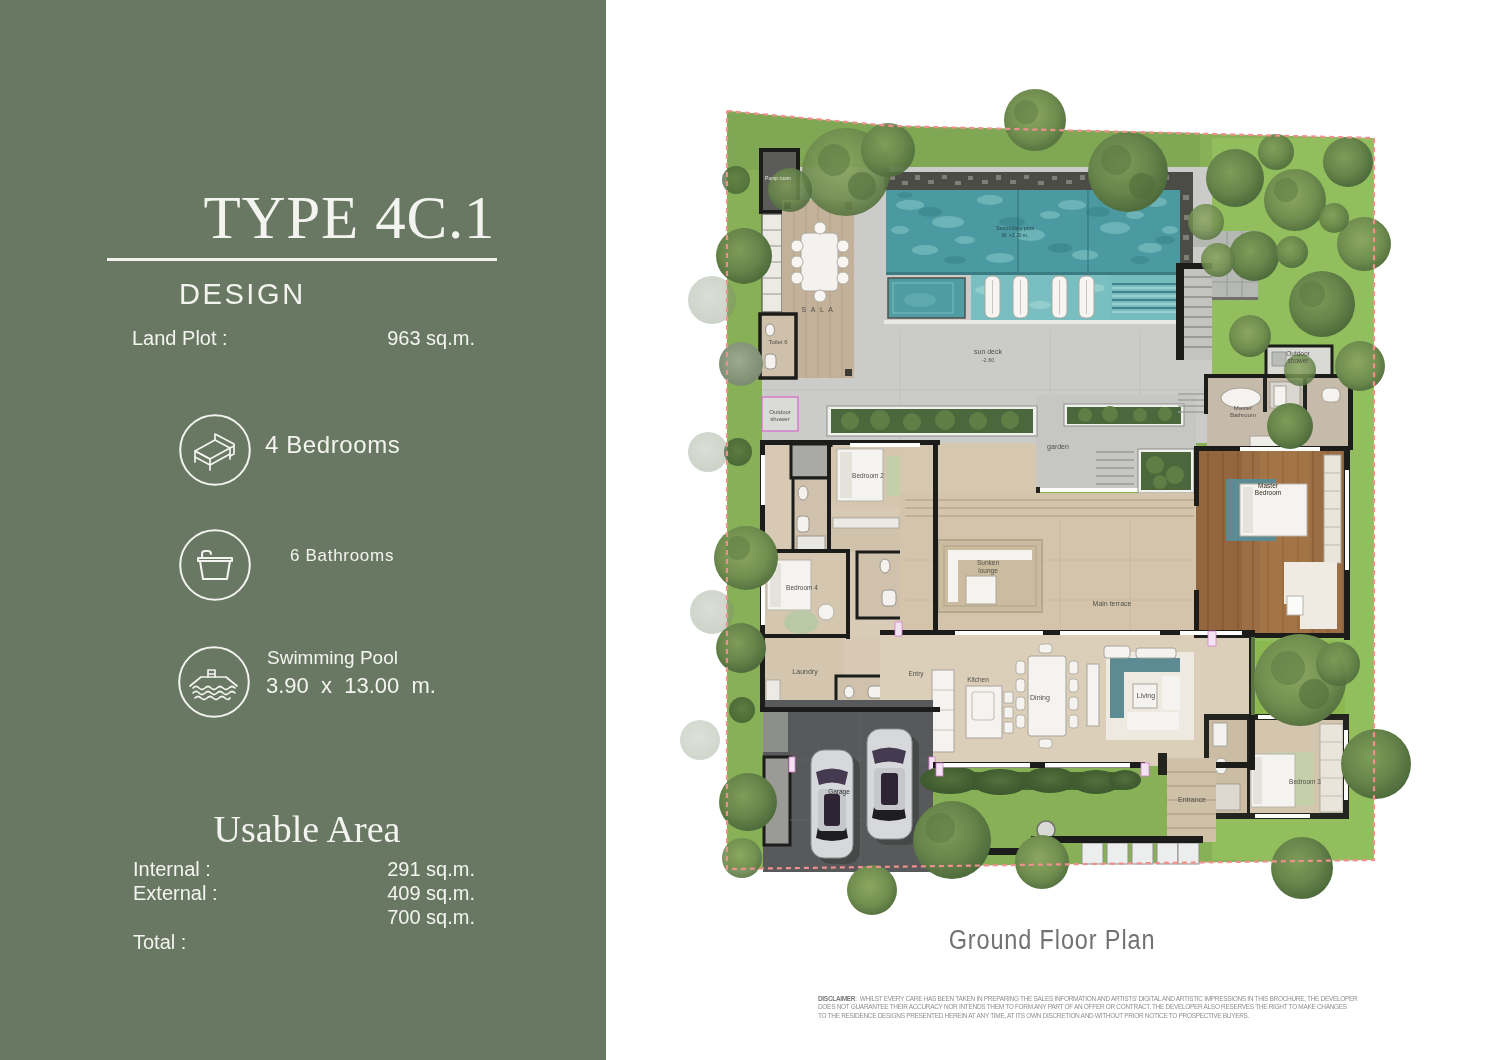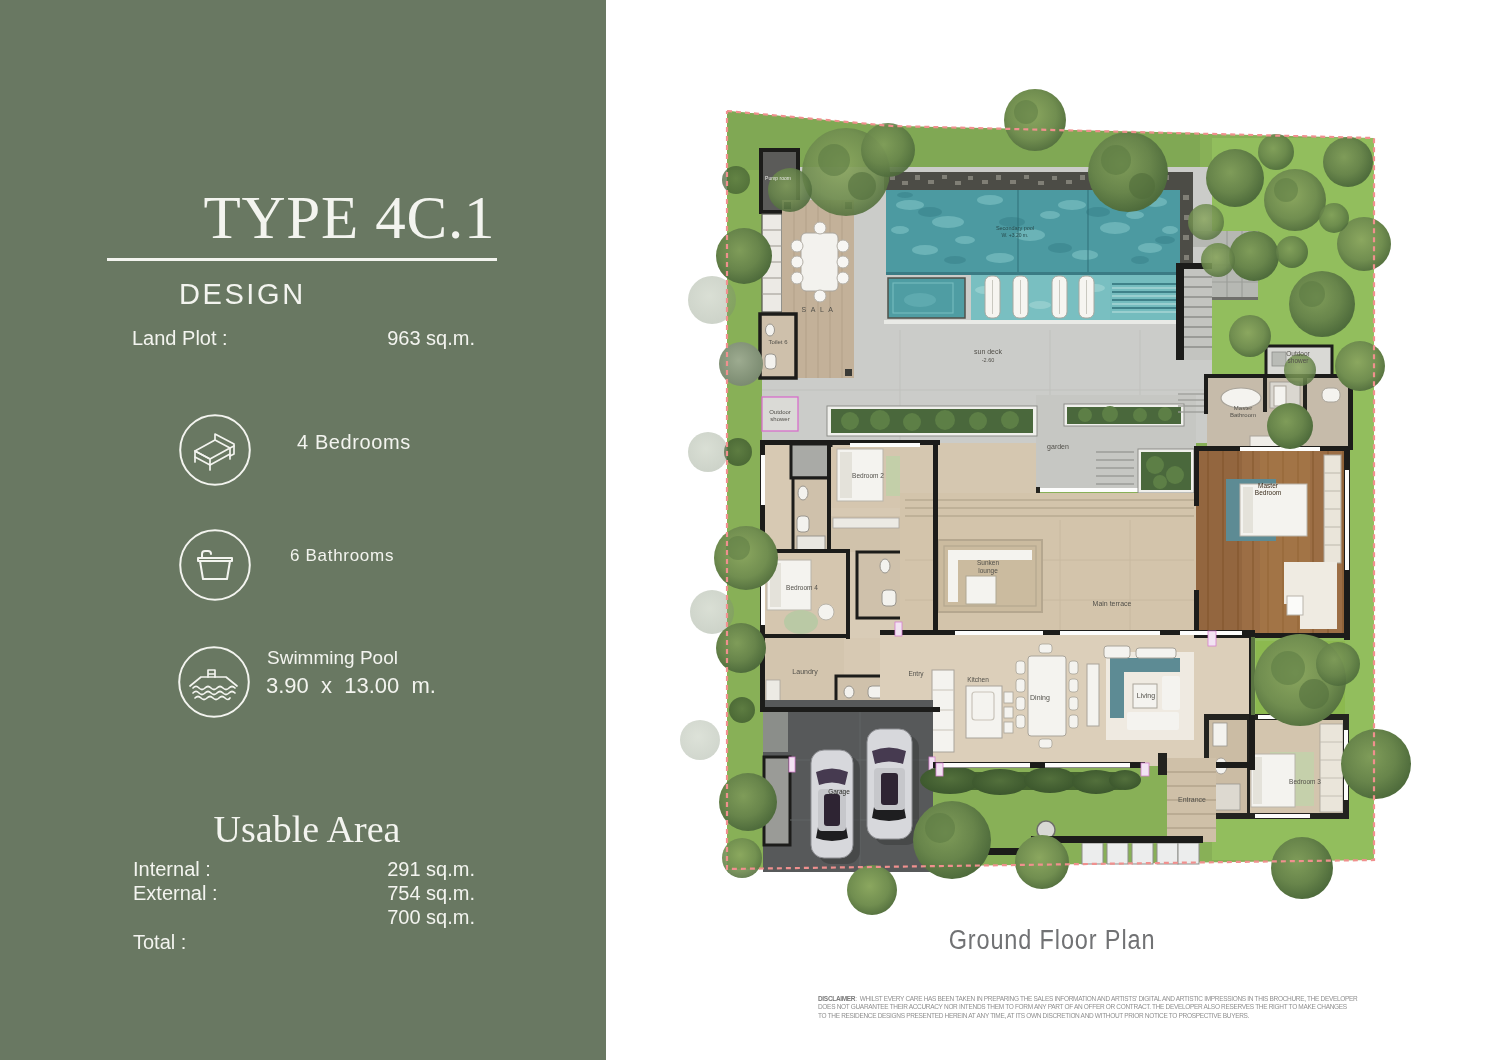--- a/index.html
+++ b/index.html
@@ -29,21 +29,21 @@
   <g stroke-width="1.7" stroke-linejoin="round" stroke-linecap="round">
     <path d="M16 37 L36 26 L51 34 L31 45 Z"></path>
     <path d="M16 37 L16 43 L31 51 L31 45 Z"></path>
     <path d="M31 51 L51 40 L51 34"></path>
     <path d="M36 26 L36 20 L55 30 L55 40 L51 42"></path>
     <path d="M51 34 L55 32"></path>
     <path d="M16 43 L16 48 M31 51 L31 56 M51 40 L51 45"></path>
   </g>
 </svg>
 
-<div class="abs wtxt" style="left:265px;top:431px;font-size:20px;letter-spacing:0.6px;margin-left:32px;">4 Bedrooms</div>
+<div class="abs wtxt" style="left:265px;top:431px;font-size:24px;letter-spacing:0.6px;">4 Bedrooms</div>
 
 <svg class="abs" style="left:179px;top:529px;" width="72" height="72" viewBox="0 0 72 72" fill="none" stroke="#f3f4ef">
   <circle cx="36" cy="36" r="34.8" stroke-width="2"></circle>
   <g stroke-width="2" stroke-linejoin="round" stroke-linecap="round">
     <path d="M19 29 L53 29 L53 32 L19 32 Z"></path>
     <path d="M21 32 L24 50 L48 50 L51 32"></path>
     <path d="M23 29 L23 25 Q23 22 26 22 L29 22 Q32 22 32 25"></path>
   </g>
 </svg>
 
@@ -63,21 +63,21 @@
 <div class="abs wtxt" style="left:267px;top:647px;font-size:19px;">Swimming Pool</div>
 
 <div class="abs wtxt" style="left:266px;top:673px;font-size:22px;">3.90&nbsp; x&nbsp; 13.00&nbsp; m.</div>
 
 <div class="abs wtxt" style="left:0;top:807px;width:614px;text-align:center;font-family:Liberation Serif, serif;font-size:38px;">Usable Area</div>
 
 <div class="abs wtxt" style="left:133px;top:858px;font-size:20px;">Internal :</div>
 <div class="abs wtxt" style="left:275px;top:858px;width:200px;text-align:right;font-size:20px;">291 sq.m.</div>
 
 <div class="abs wtxt" style="left:133px;top:882px;font-size:20px;">External :</div>
-<div class="abs wtxt" style="left:275px;top:882px;width:200px;text-align:right;font-size:20px;">754 sq.m.</div>
+<div class="abs wtxt" style="left:275px;top:882px;width:200px;text-align:right;font-size:20px;">409 sq.m.</div>
 
 <div class="abs wtxt" style="left:133px;top:906px;font-size:20px;margin-top:25px;">Total :</div>
 <div class="abs wtxt" style="left:275px;top:906px;width:200px;text-align:right;font-size:20px;">700 sq.m.</div>
 
 <div class="abs" style="left:752px;top:925px;width:600px;text-align:center;font-size:27px;letter-spacing:1px;color:#717274;transform:scaleX(0.87);">Ground Floor Plan</div>
 
 <div class="abs" style="left:818px;top:995px;font-size:6.5px;line-height:8.4px;letter-spacing:-0.32px;color:#8f8f8f;white-space:nowrap;"><b style="color:#7a7a7a;">DISCLAIMER</b>:&nbsp; WHILST EVERY CARE HAS BEEN TAKEN IN PREPARING THE SALES INFORMATION AND ARTISTS' DIGITAL AND ARTISTIC IMPRESSIONS IN THIS BROCHURE, THE DEVELOPER<br>DOES NOT GUARANTEE THEIR ACCURACY NOR INTENDS THEM TO FORM ANY PART OF AN OFFER OR CONTRACT. THE DEVELOPER ALSO RESERVES THE RIGHT TO MAKE CHANGES<br>TO THE RESIDENCE DESIGNS PRESENTED HEREIN AT ANY TIME, AT ITS OWN DISCRETION AND WITHOUT PRIOR NOTICE TO PROSPECTIVE BUYERS.</div>
 
 <svg class="abs" style="left:0;top:0;" width="1500" height="1060" viewBox="0 0 1500 1060">
 <defs>

